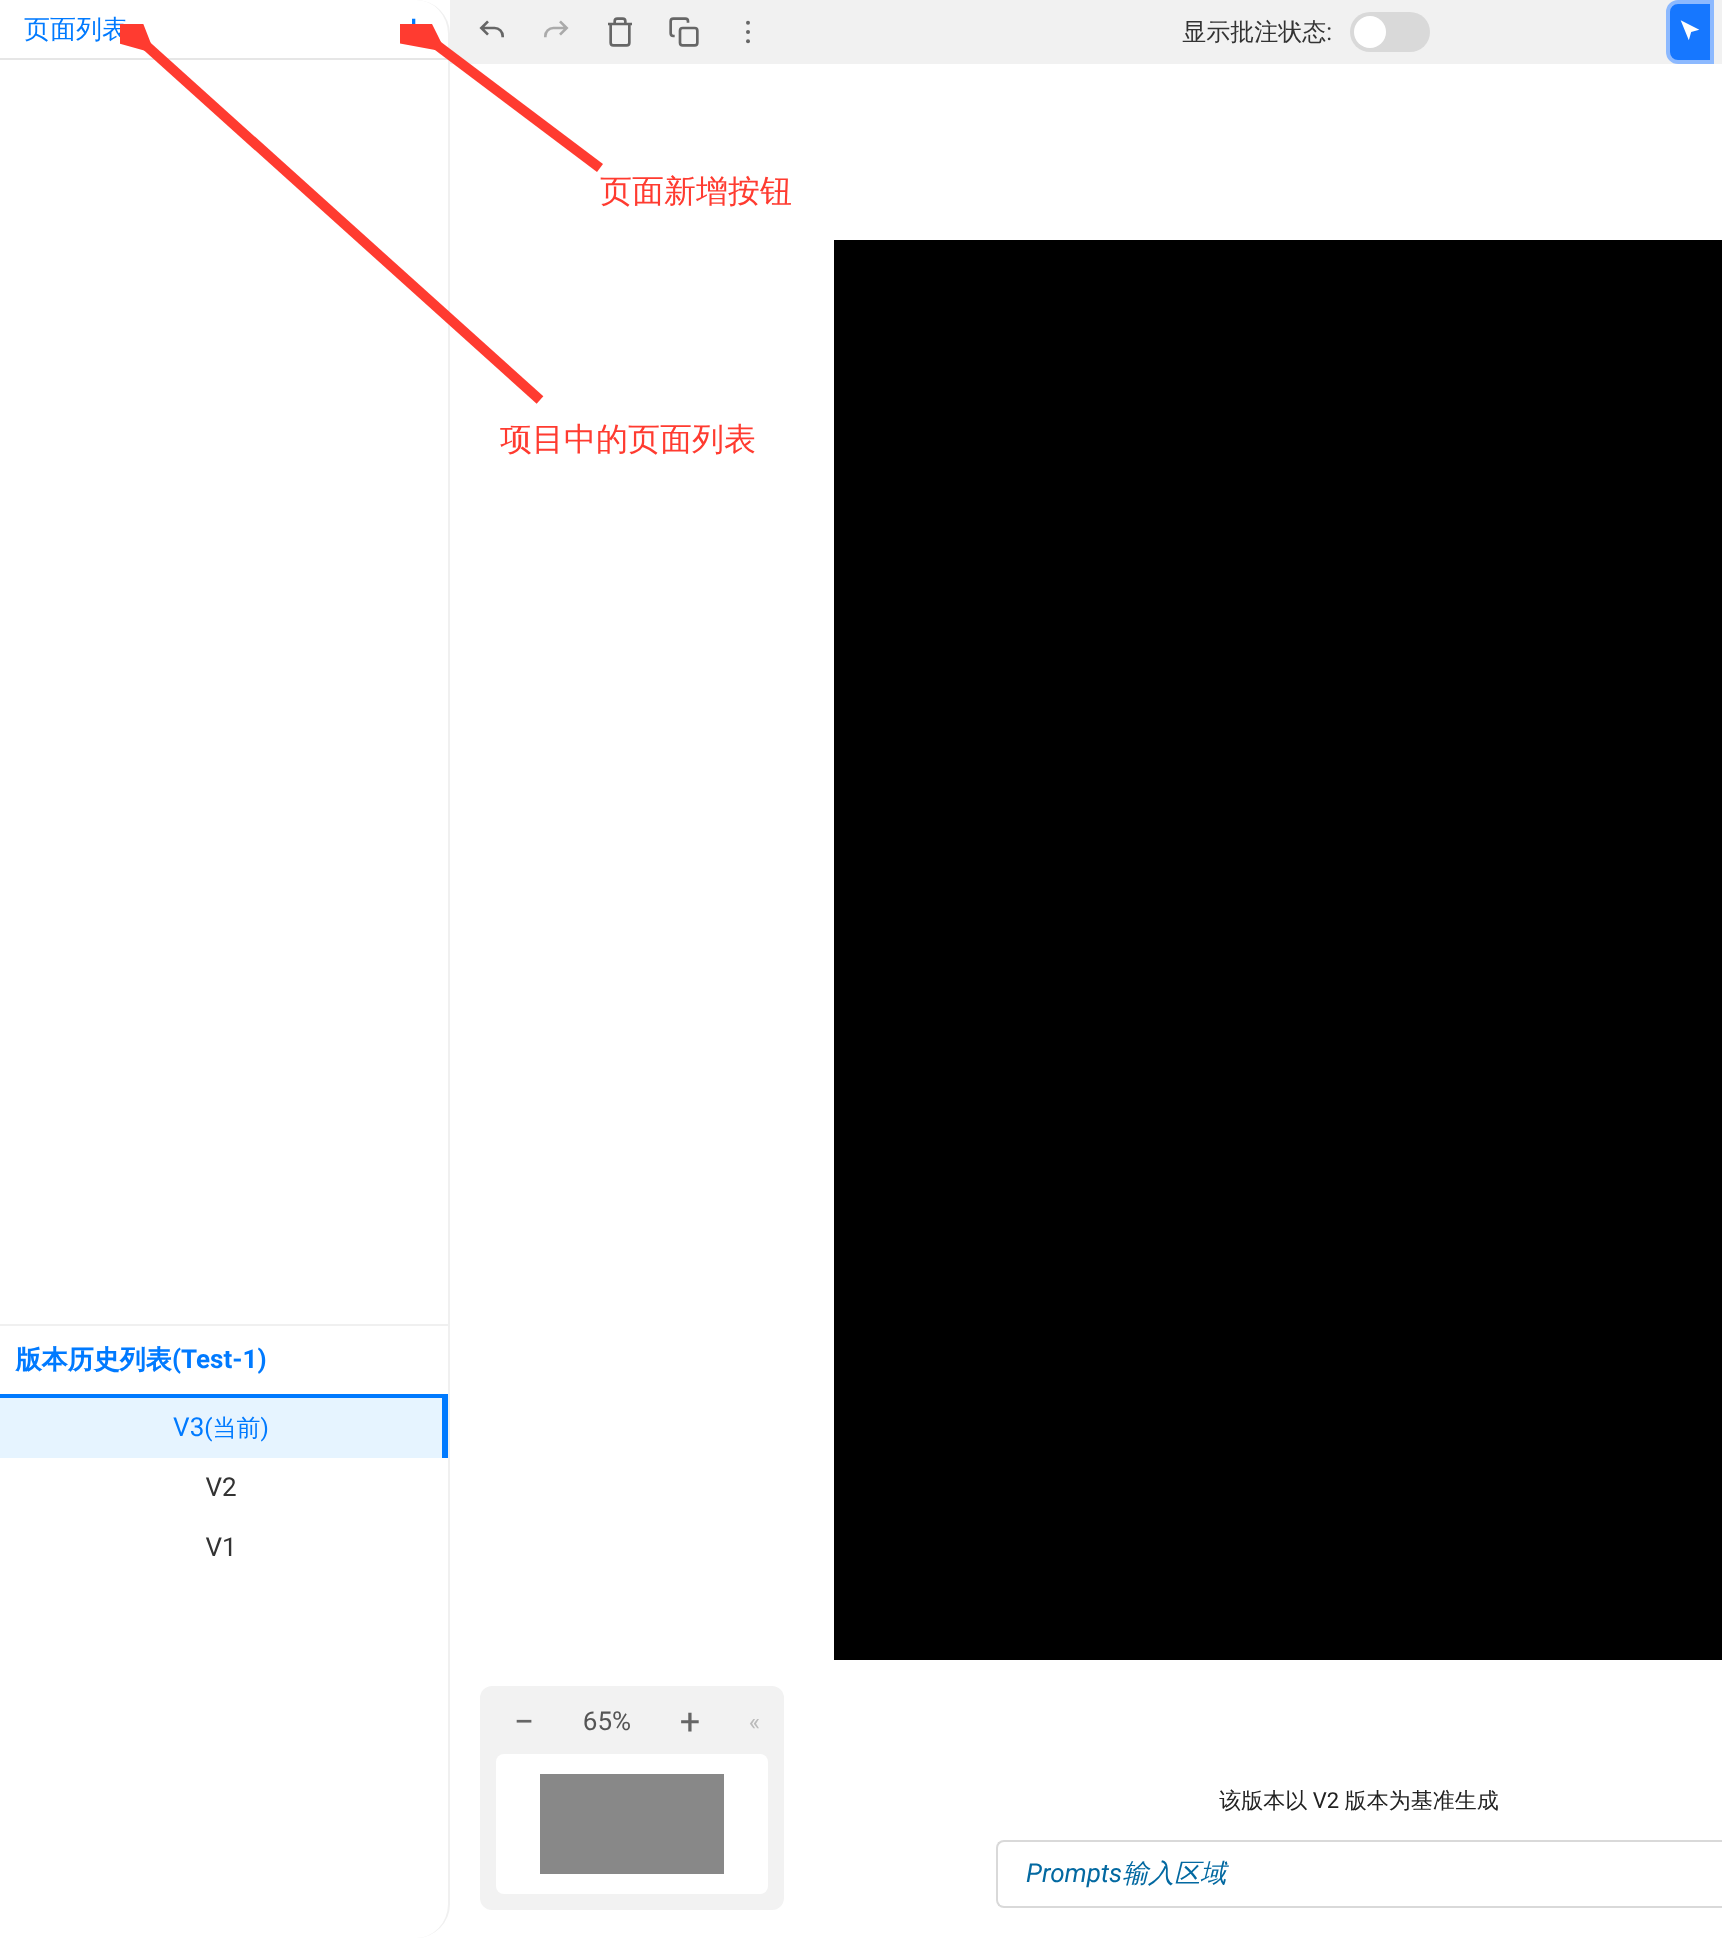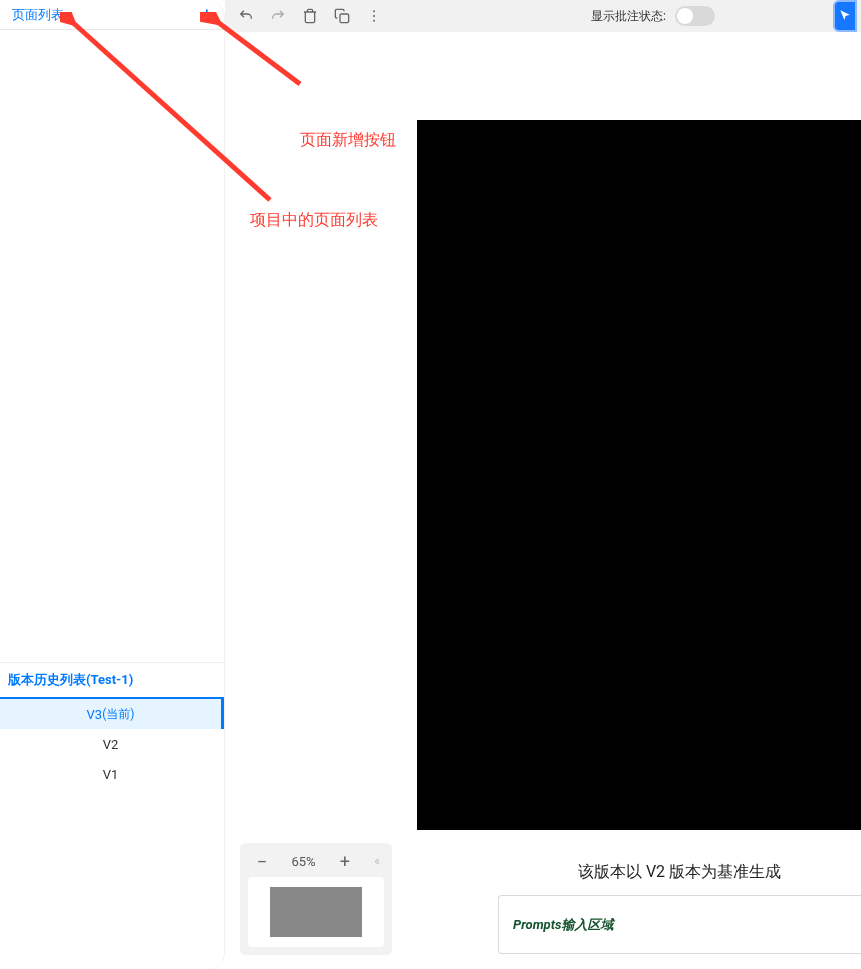--- a/index.html
+++ b/index.html
@@ -236,37 +236,36 @@
 
     
     .prompt-area {
       position: absolute;
       bottom: 15px;
       left: 498px;
       right: 0;
     }
     .prompt-note {
       text-align: center;
-      font-size: 16px;
+      font-size: 11px;
       color: #222;
       margin-bottom: 12px;
     }
     .prompt-input {
       width: 100%;
-      height: 59px;
+      height: 34px;
       border: 1px solid #d9d9d9;
       border-radius: 4px 0 0 4px;
       border-right: none;
       padding: 0 14px;
       font-size: 13px;
-      color: #14532d;
+      color: #0369a1;
       display: flex;
       align-items: center;
       font-style: italic;
-      font-weight: bold;
     }
 
     
     .annotation {
       position: absolute;
       color: #ff3b30;
       font-size: 16px;
       pointer-events: none;
       z-index: 100;
     }
@@ -378,14 +377,14 @@
 </svg>
 <svg class="arrow-svg" style="left:200px; top:12px;" width="120" height="90">
   <defs>
       <marker id="ah2" markerWidth="10" markerHeight="10" refX="2" refY="5" orient="auto">
         <path d="M10,0 L0,5 L10,10 L7,5 z" fill="#ff3b30"></path>
       </marker>
     </defs>
   <line x1="100" y1="72" x2="15" y2="8" stroke="#ff3b30" stroke-width="5" marker-end="url(#ah2)"></line>
 </svg>
 
-<div class="annotation" style="left:300px; top:86px;margin-top:44px;">页面新增按钮</div>
+<div class="annotation" style="left:300px; top:86px;">页面新增按钮</div>
 <div class="annotation" style="left:250px; top:210px;">项目中的页面列表</div>
 
 </body></html>

